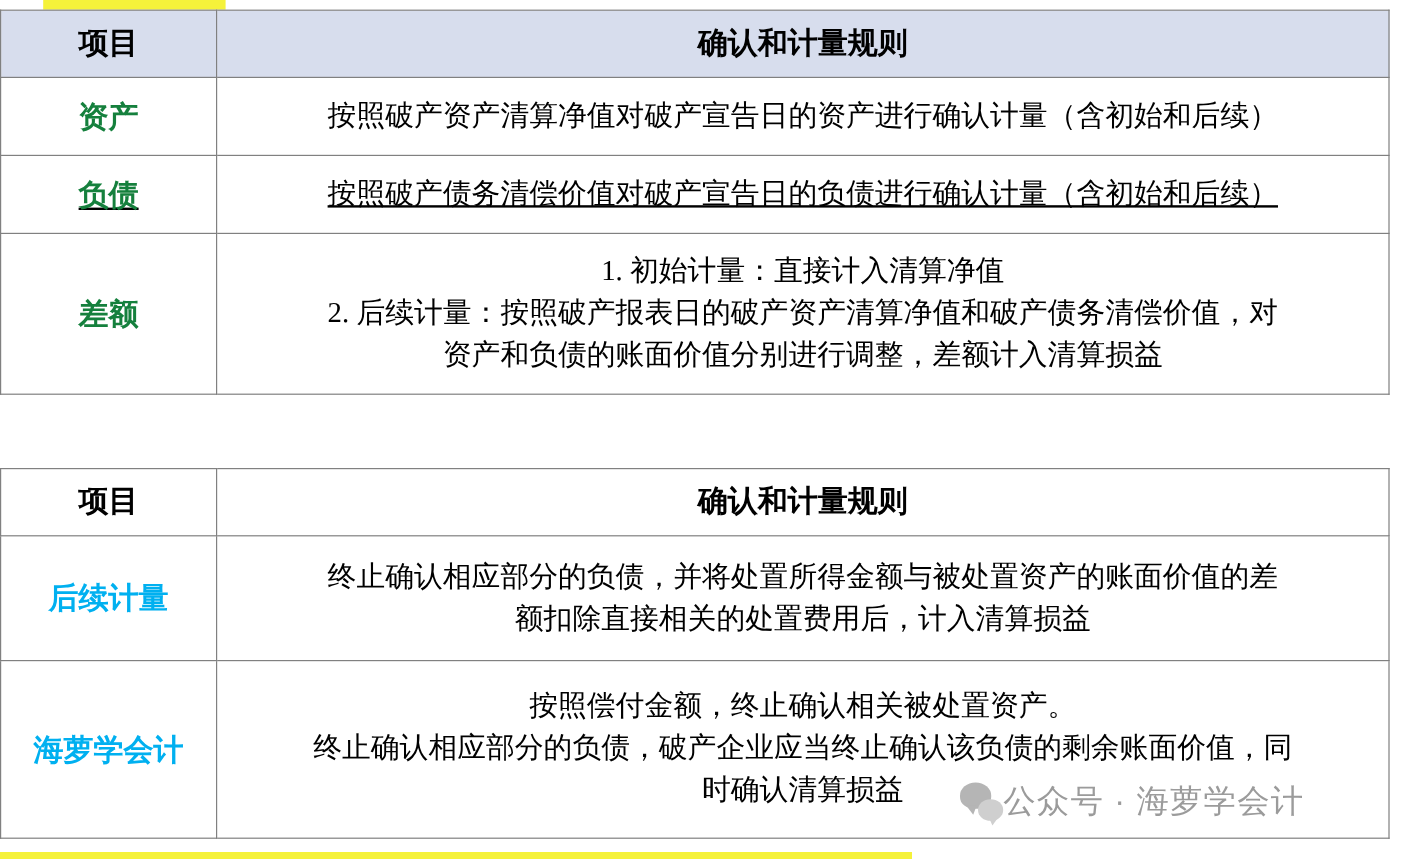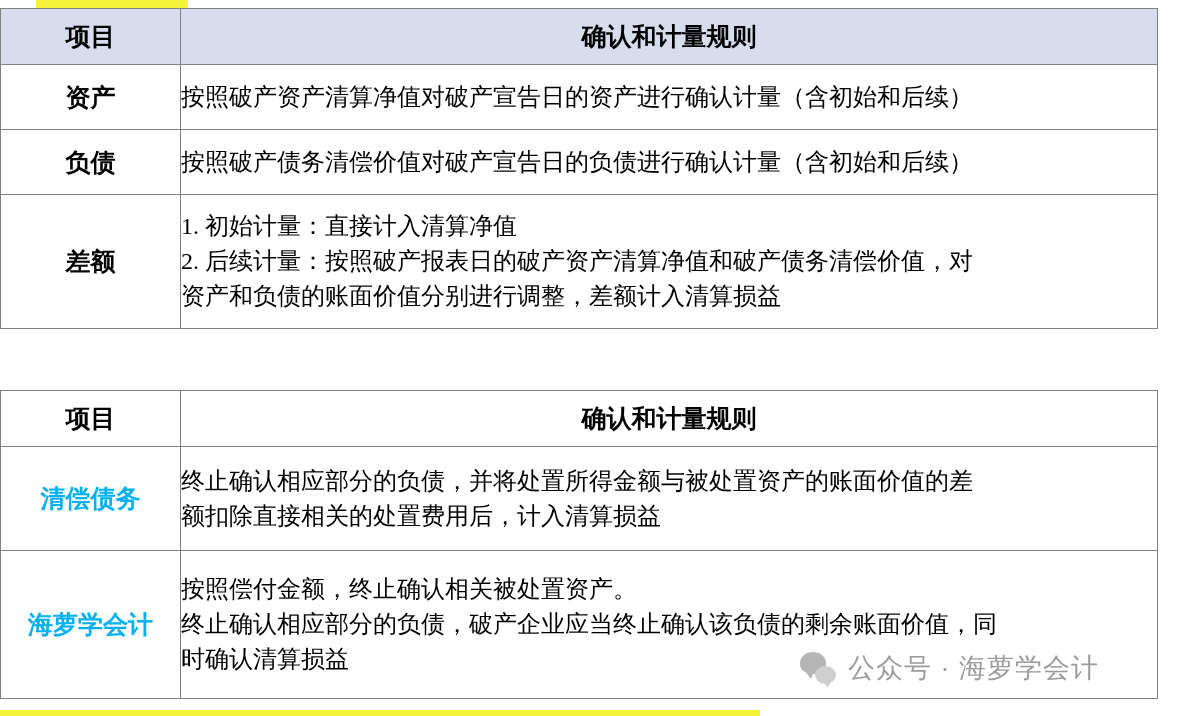--- a/index.html
+++ b/index.html
@@ -74,51 +74,51 @@
   }
   #table-two .hdr-row .hdr-cell {
     background: #ffffff;
   }
 
   .item-cell {
     text-align: center;
     font-size: 25px;
     font-weight: bold;
   }
-  .item-red { color: #000000; }
+  .item-red { color: #15803d; }
   .item-blue { color: #00b0f0; }
 
   .rule-cell {
     font-size: 24px;
     line-height: 1.45;
     padding: 10px 14px 10px 16px;
     text-align: left;
   }
   .rule-cell p {
     margin: 0;
+    text-align: center;
   }
   .row-h1 { height: 65px; }
-  .row-h2 { height: 65px; }
+  .row-h2 { height: 65px; text-decoration: underline; }
   .row-h3 { height: 134px; }
   .row-h4 { height: 104px; }
   .row-h5 { height: 148px; }
 
   .one-line {
     text-align: left;
     white-space: nowrap;
   }
 
   
   .wechat-badge {
     position: absolute;
     left: 800px;
     top: 650px;
     display: flex;
     align-items: center;
-    gap: 12px;
     color: #9b9b9b;
     font-family: "Liberation Sans", sans-serif;
     font-size: 27px;
     letter-spacing: 1px;
   }
   .wechat-icon {
     width: 36px;
     height: 32px;
     position: relative;
   }
@@ -197,21 +197,21 @@
   <colgroup>
       <col class="col-item">
       <col>
     </colgroup>
   <tbody>
     <tr class="hdr-row">
       <th class="hdr-cell">项目</th>
       <th class="hdr-cell">确认和计量规则</th>
     </tr>
     <tr class="row-h4">
-      <td class="item-cell item-blue">清偿债务</td>
+      <td class="item-cell item-blue">后续计量</td>
       <td class="rule-cell">
         <p>终止确认相应部分的负债，并将处置所得金额与被处置资产的账面价值的差</p>
         <p>额扣除直接相关的处置费用后，计入清算损益</p>
       </td>
     </tr>
     <tr class="row-h5">
       <td class="item-cell item-blue">海萝学会计</td>
       <td class="rule-cell">
         <p>按照偿付金额，终止确认相关被处置资产。</p>
         <p>终止确认相应部分的负债，破产企业应当终止确认该负债的剩余账面价值，同</p>

